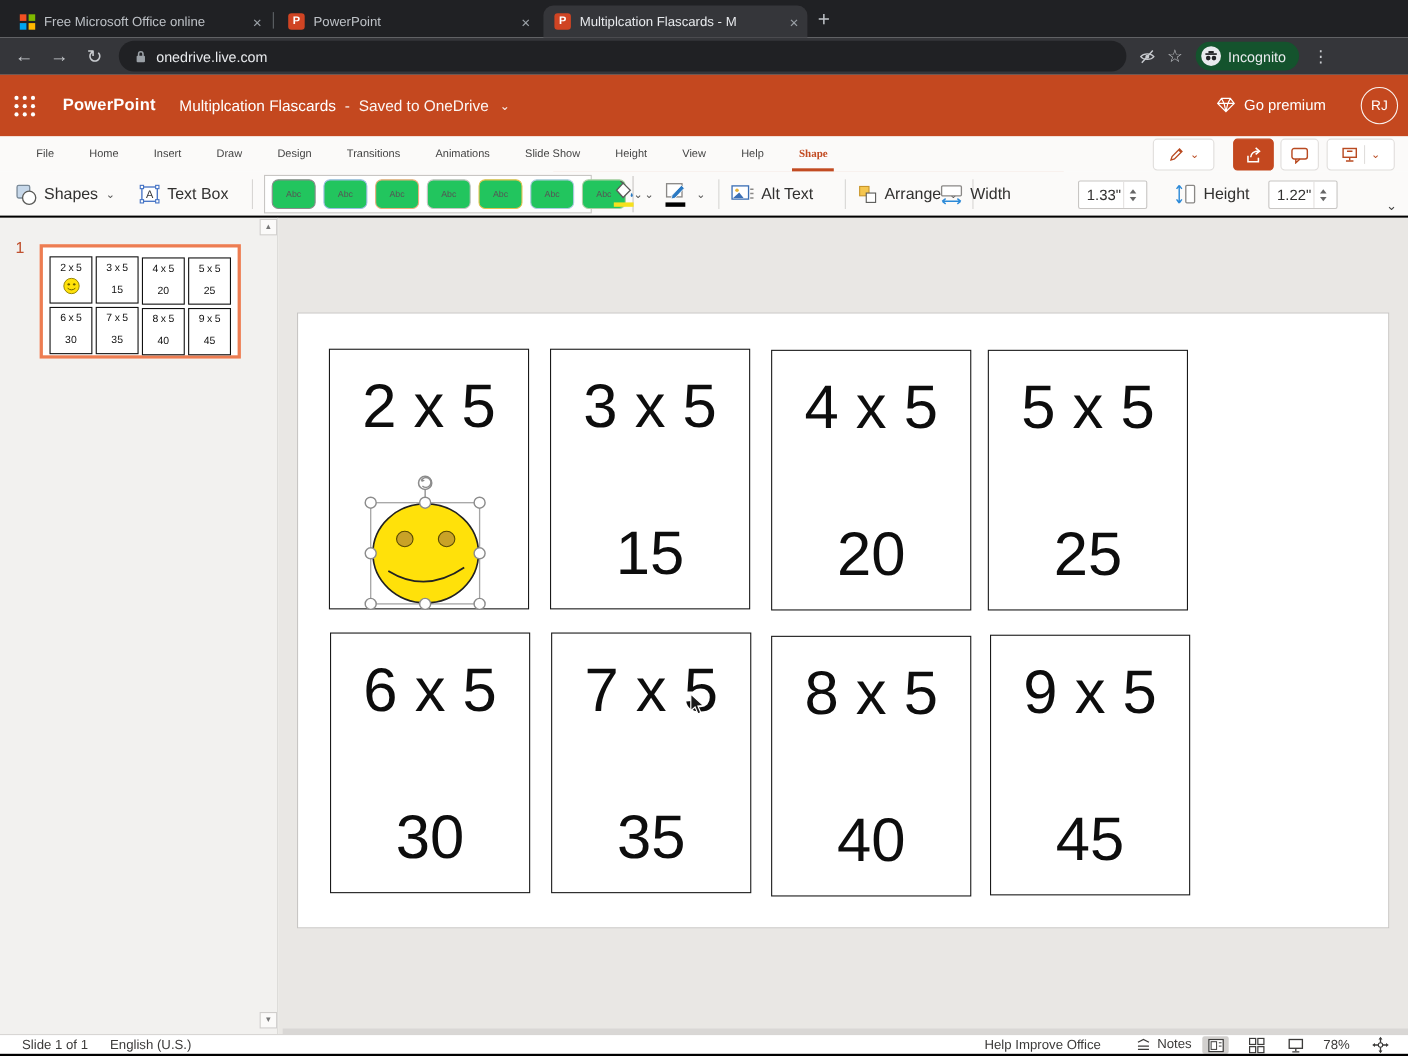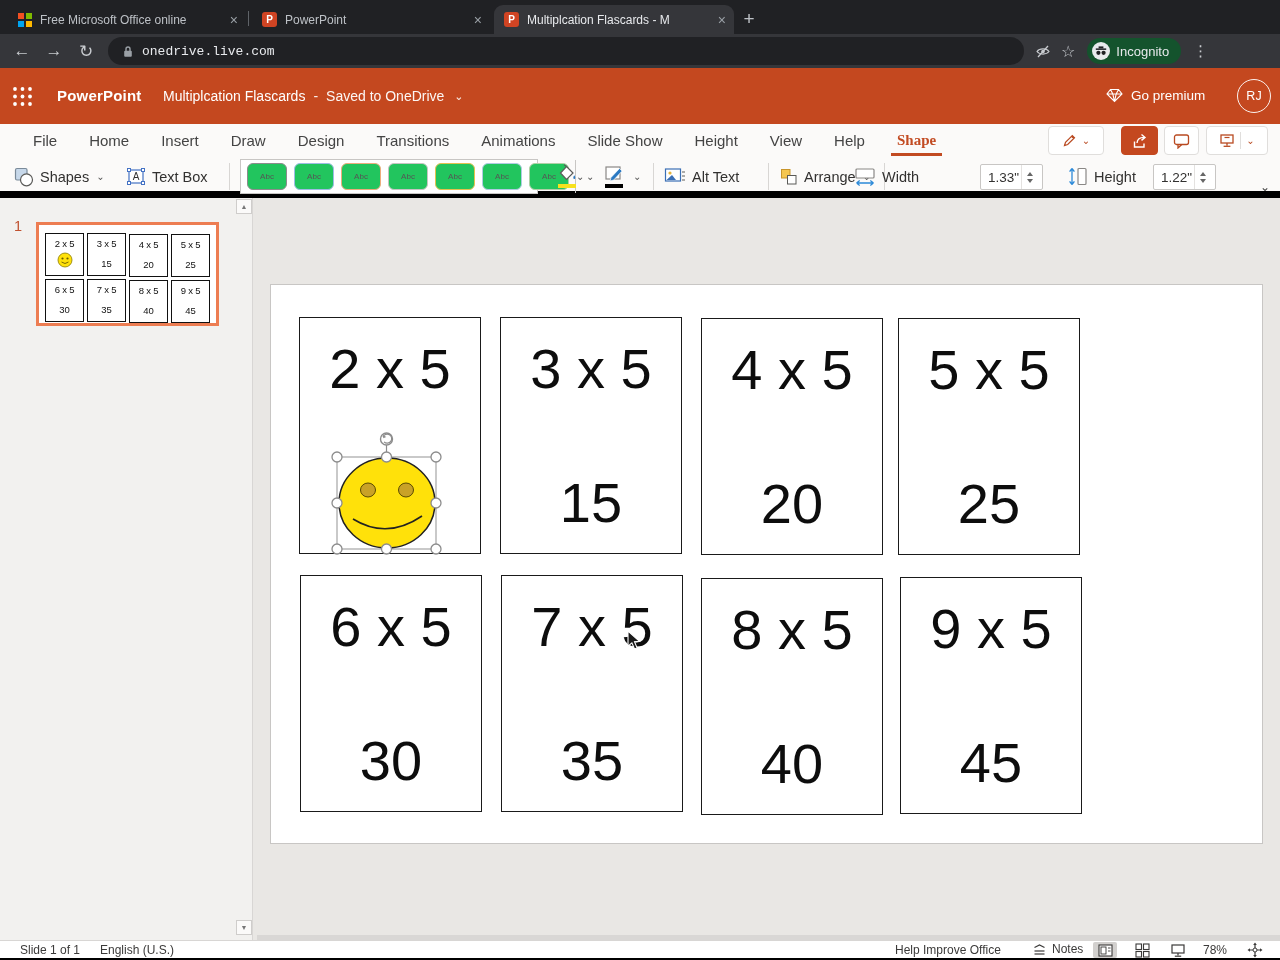--- a/index.html
+++ b/index.html
@@ -16,21 +16,21 @@
   .tab .close { font-size:14px; color:#9AA0A6; margin-left:6px; cursor:default; }
   .tab-divider { position:absolute; top:11px; width:1px; height:15px; background:#5F6368; }
   .favicon-ms { width:14px; height:14px; display:grid; grid-template-columns:6px 6px; grid-template-rows:6px 6px; gap:2px; flex:none; }
   .favicon-ms span { display:block; }
   .favicon-pp { width:15px; height:15px; background:#D04423; color:#fff; border-radius:3px; font-size:10px; font-weight:bold; display:flex; align-items:center; justify-content:center; flex:none; }
   .newtab { position:absolute; left:736px; top:6px; width:26px; height:26px; color:#BDC1C6; font-size:19px; display:flex; align-items:center; justify-content:center; border-radius:50%; }
 
   .navbar { position:absolute; left:0; top:34px; width:1280px; height:34px; background:#35363A; display:flex; align-items:center; }
   .nav-ic { color:#C8CBCF; font-size:17px; width:32px; text-align:center; flex:none; }
   .urlpill { position:relative; margin-left:6px; width:916px; height:28px; background:#202124; border-radius:14px; display:flex; align-items:center; padding-left:14px; flex:none; }
-  .urlpill .host { color:#E8EAED; font-size:13px;font-family:Liberation Mono, monospace; }
+  .urlpill .host { color:#E8EAED; font-size:13px; }
   .urlpill .path { color:#9AA0A6; font-size:13px; white-space:nowrap; overflow:hidden; }
   .url-actions { display:flex; align-items:center; margin-left:10px; gap:9px; }
   .incog { display:flex; align-items:center; gap:6px; background:#14532d; border-radius:13px; height:26px; padding:0 12px 0 5px; color:#E8EAED; font-size:13px; margin-left:12px; }
   .incog-circle { width:18px; height:18px; border-radius:50%; background:#E8EAED; display:flex; align-items:center; justify-content:center; }
   .kebab { color:#C8CBCF; font-size:15px; margin-left:12px; letter-spacing:0; }
 
   
   .pphead { position:absolute; left:0; top:68px; width:1280px; height:56px; background:#C4481F; color:#fff; }
   .waffle { position:absolute; left:11px; top:17px; }
   .appname { position:absolute; left:57px; top:19px; font-size:15px; font-weight:bold; letter-spacing:.2px; }
@@ -39,30 +39,30 @@
   .doctitle .saved { opacity:.95; }
   .doctitle .chev { font-size:11px; margin-left:2px; opacity:.9; }
   .searchbox { position:absolute; left:503px; top:81px; width:464px; height:30px; background:#F2D5CA; border-radius:2px; display:flex; align-items:center; padding-left:14px; gap:10px; }
   .searchbox input { border:none; outline:none; background:transparent; font-size:13.5px; color:#7E3A24; width:380px; font-family:"Liberation Sans",sans-serif; }
   .searchbox input::placeholder { color:#7E3A24; opacity:1; }
   .premium { position:absolute; left:1106px; top:20px; display:flex; align-items:center; gap:8px; font-size:13.5px; }
   .avatar { position:absolute; left:1237px; top:11px; width:34px; height:34px; border:1.6px solid rgba(255,255,255,.92); border-radius:50%; display:flex; align-items:center; justify-content:center; font-size:12.5px; }
 
   
   .ribbontabs { position:absolute; left:0; top:124px; width:1280px; height:32px; background:#FBFAF9; display:flex; align-items:center; padding-left:17px; }
-  .rtab { position:relative; font-size:15px; color:#444; padding:0 16px; height:32px; display:flex; align-items:center; white-space:nowrap; }
+  .rtab { position:relative; font-size:10px; color:#444; padding:0 16px; height:32px; display:flex; align-items:center; white-space:nowrap; }
   .rtab.active { color:#C24B22; font-weight:bold;font-family:Liberation Serif, serif; }
   .rtab.active::after { content:""; position:absolute; left:10px; right:10px; bottom:0; height:3px; background:#C24B22; }
   .rbtn { position:absolute; top:126px; height:29px; background:#fff; border:1px solid #E0DEDC; border-radius:4px; display:flex; align-items:center; justify-content:center; gap:5px; }
   .rbtn.orange { background:#C4481F; border-color:#C4481F; }
   .rbtn .chev { font-size:10px; color:#B94A21; }
   .rbtn-div { width:1px; height:17px; background:#E0DEDC; }
 
   
-  .toolbar { position:absolute; left:0; top:156px; width:1280px; height:42px; background:#FBFAF9; border-bottom:7px solid #000000; }
+  .toolbar { position:absolute; left:0; top:156px; width:1280px; height:42px; background:#FBFAF9; border-bottom:2px solid #000000; }
   .tgroup { position:absolute; top:0; height:41px; display:flex; align-items:center; gap:6px; color:#323130; font-size:14.5px; white-space:nowrap; }
   .tchev { font-size:10px; color:#555; margin-left:1px; }
   .vdiv { position:absolute; top:7px; height:27px; width:1px; background:#D8D6D4; }
   .gallery { position:absolute; left:240px; top:3px; width:298px; height:35px; background:#fff; border:1px solid #C8C6C4; display:flex; align-items:center; }
   .chips { display:flex; gap:7px; padding:0 6px; flex:1; }
   .chip { width:40px; height:27px; border:1.6px solid #999; border-radius:6px; font-size:8px; color:#555; display:flex; align-items:center; justify-content:center; background:#22c55e;text-align:center; }
   .gal-chev { width:21px; height:33px; border-left:1px solid #C8C6C4; display:flex; align-items:center; justify-content:center; font-size:10px; color:#555; }
   .colorbar { position:absolute; width:18px; height:4px; }
   .spinbox { height:26px; background:#fff; border:1px solid #C8C6C4; border-radius:2px; display:flex; align-items:center; }
   .spinbox input { width:40px; border:none; outline:none; font-size:13.5px; color:#323130; padding-left:7px; background:transparent; font-family:"Liberation Sans",sans-serif; }

